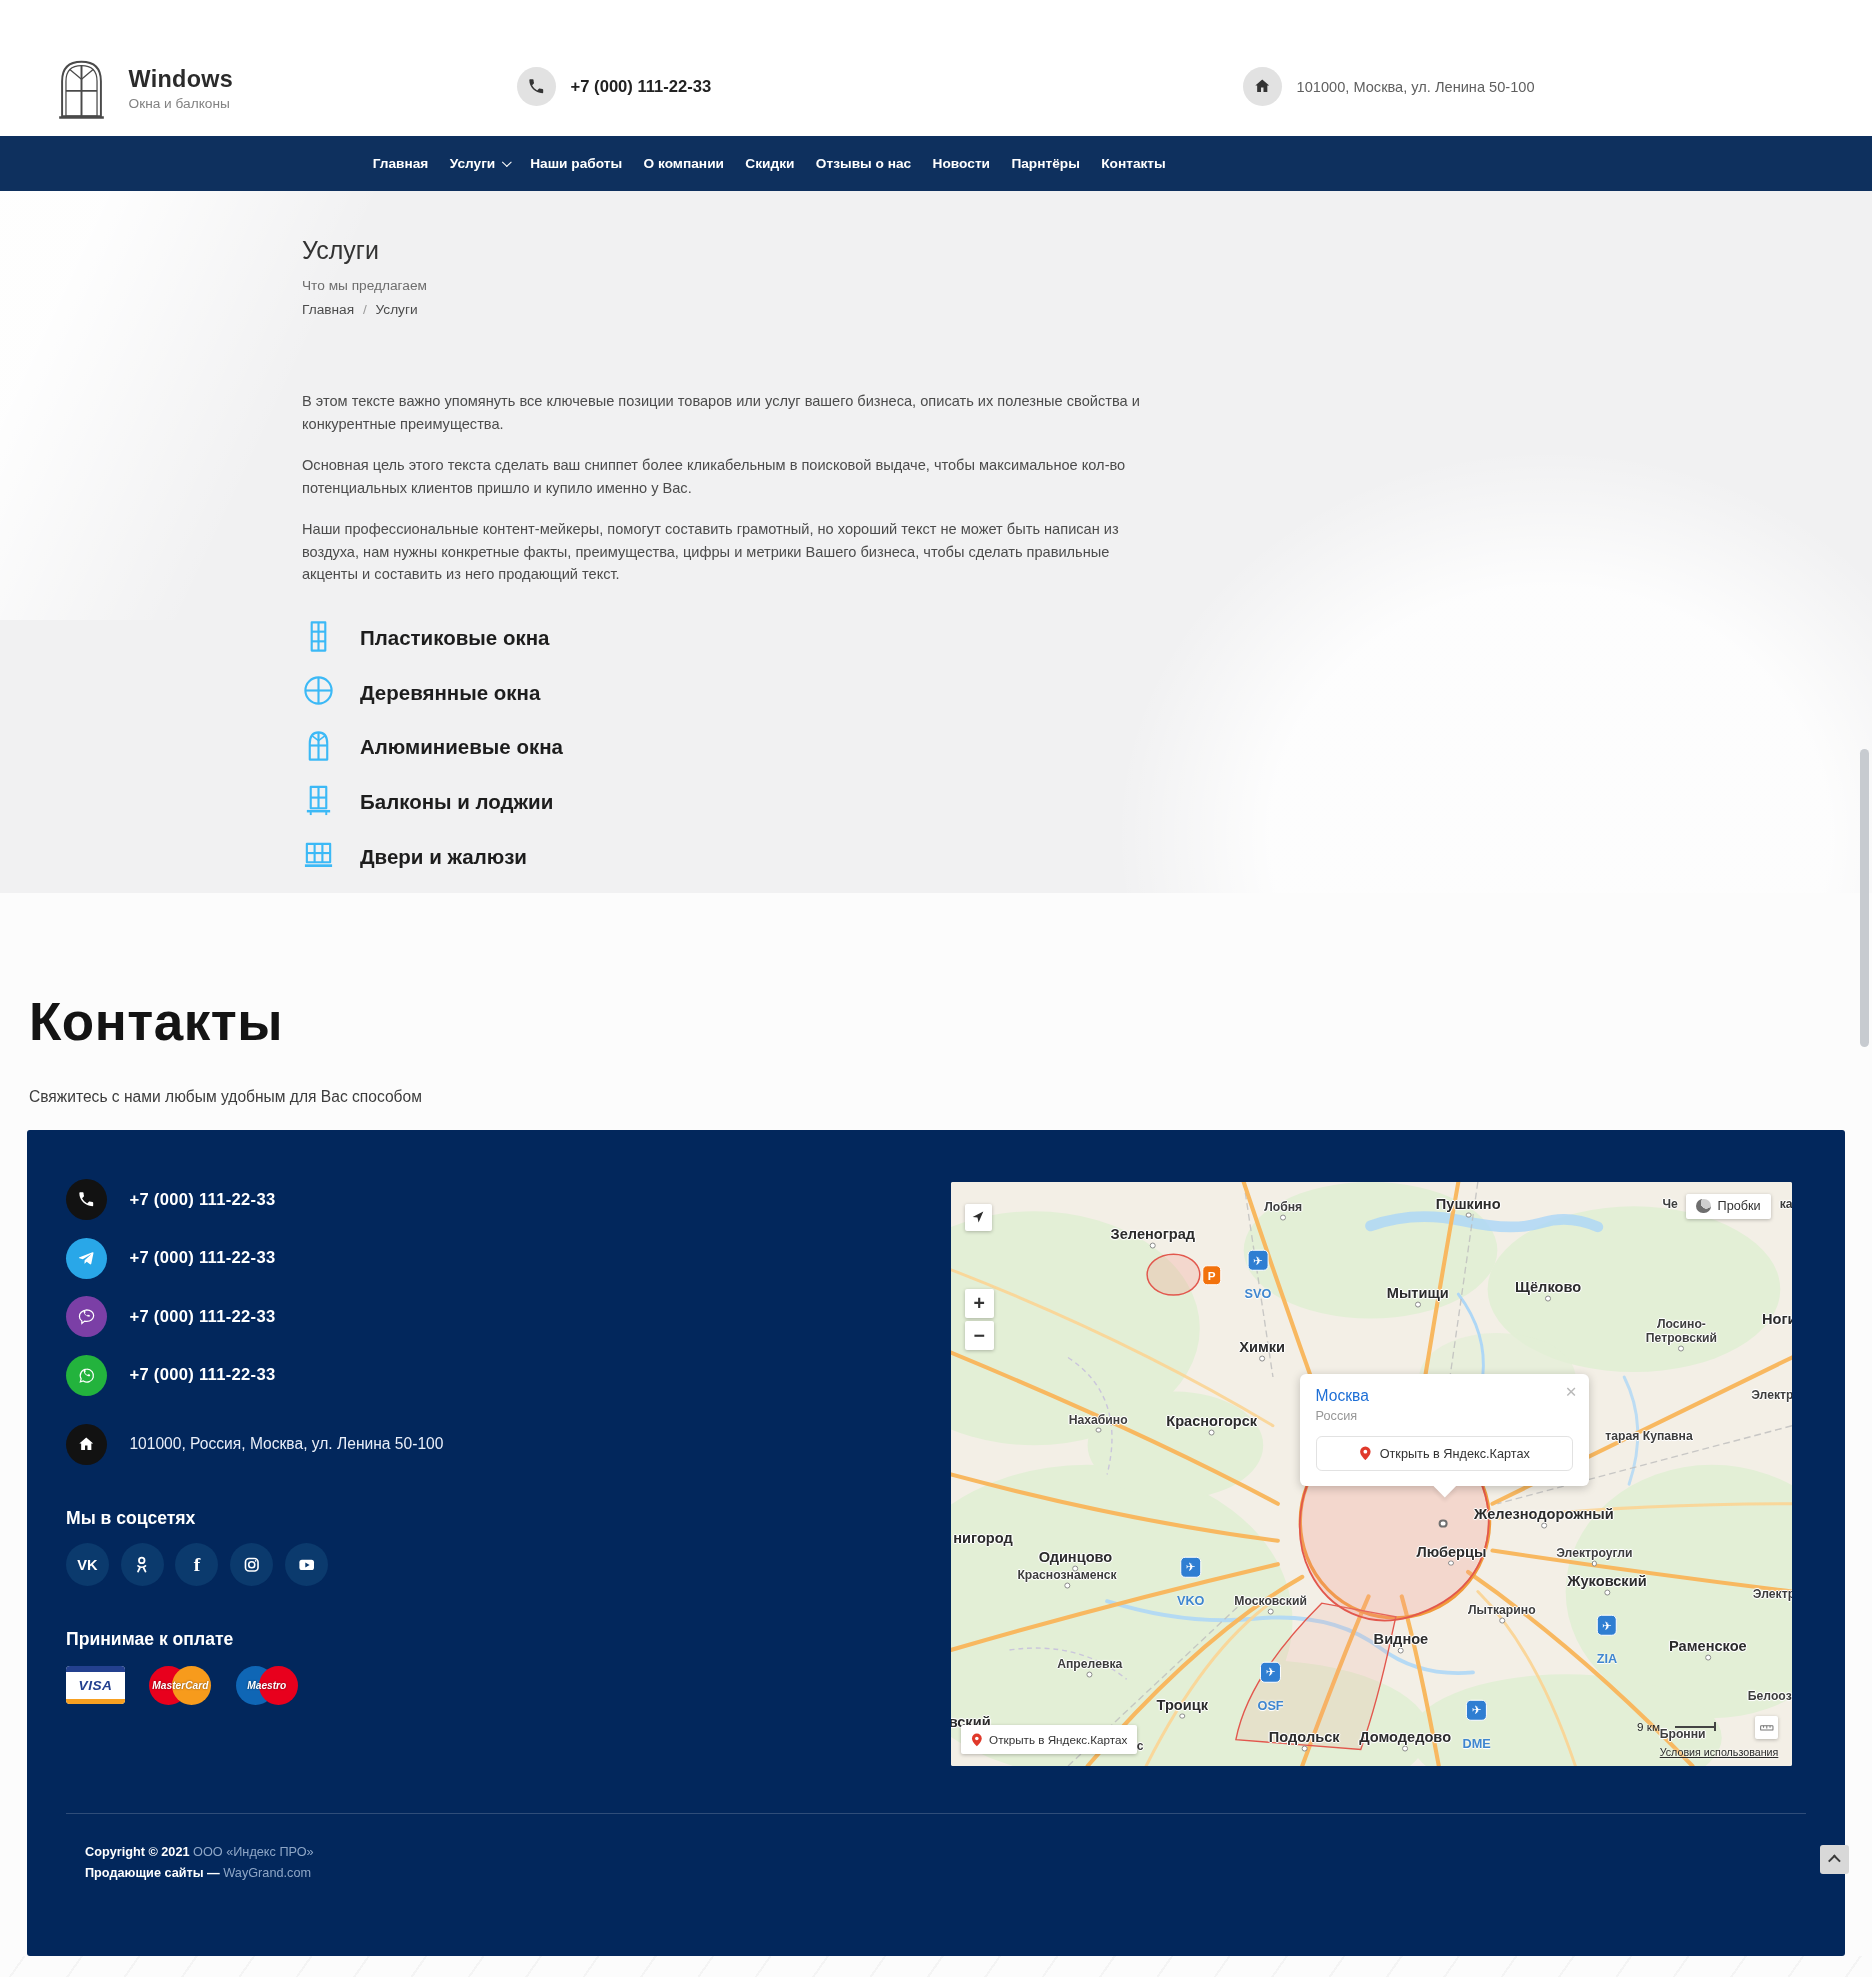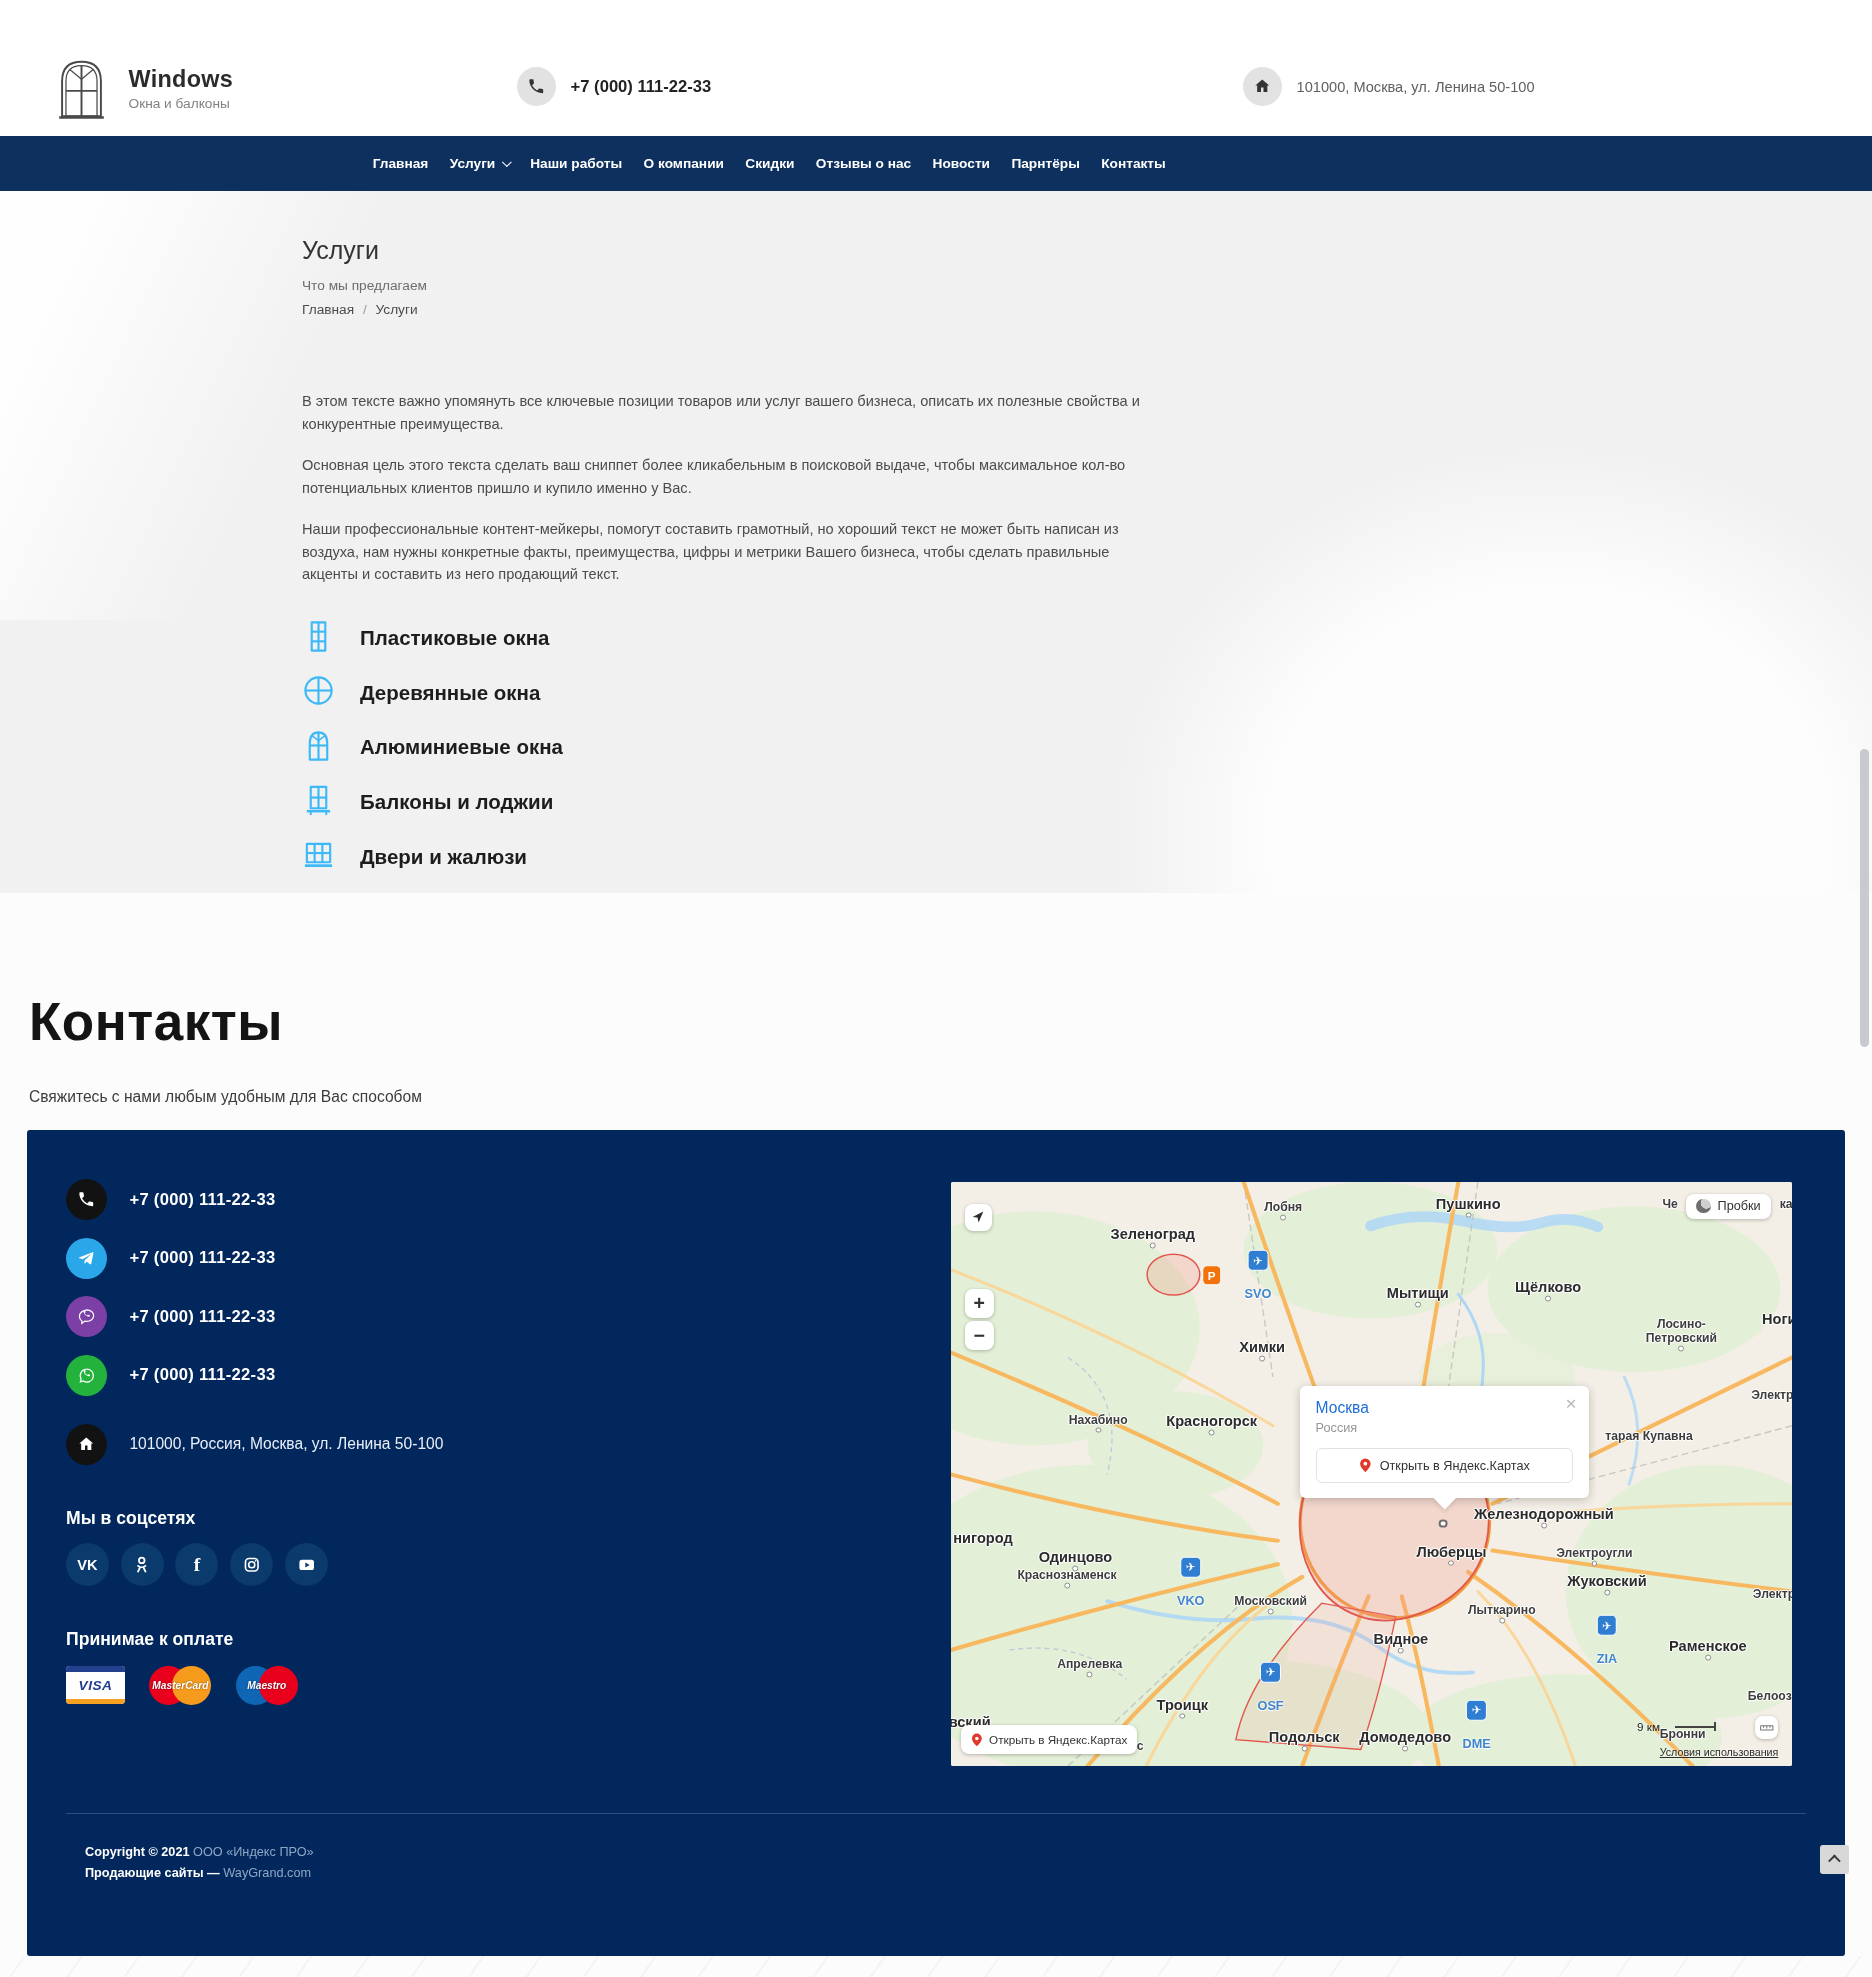--- a/index.html
+++ b/index.html
@@ -88,34 +88,34 @@
         text-shadow:0 1px 0 #fff, 0 -1px 0 #fff, 1px 0 0 #fff, -1px 0 0 #fff, 0 0 2.9px #fff; z-index:3; }
   .ml.lg { font-size:14.6px; font-weight:700; color:#2c2c2c; }
   .ml.md { font-size:12.2px; font-weight:600; color:#3d3d3d; }
   .ml::after { content:''; display:block; width:3.9px; height:3.9px; border:1px solid #8b8b8b; border-radius:50%; background:#fff; margin:1px auto 0; }
   .ml.nodot::after { display:none; }
   .ml.wrap { white-space:normal; width:86px; line-height:1.15;margin-left:24px; }
   .ap { position:absolute; transform:translate(-50%,-50%); text-align:center; z-index:3; }
   .ap-badge { display:flex; width:20.5px; height:20.5px; margin:0 auto; background:#2f7ed2; border:1.5px solid #fff; border-radius:4.9px; color:#fff; font-size:11.7px; align-items:center; justify-content:center; }
   .ap-code { display:block; font-size:12.7px; font-weight:700; color:#3f86cf; margin-top:16px; text-shadow:0 0 2.9px #fff, 0 1px 0 #fff; }
   .pbadge { position:absolute; transform:translate(-50%,-50%); width:19.5px; height:19.5px; background:#f2720c; border:1.5px solid #fff; border-radius:4.9px; color:#fff; font-size:11.7px; font-weight:700; display:flex; align-items:center; justify-content:center; z-index:3; }
-  .mbtn { position:absolute; background:#fff; border-radius:8px; box-shadow:0 1px 3.9px rgba(0,0,0,.25); display:flex; align-items:center; justify-content:center; cursor:pointer; z-index:4; }
+  .mbtn { position:absolute; background:#fff; border-radius:2px; box-shadow:0 1px 3.9px rgba(0,0,0,.25); display:flex; align-items:center; justify-content:center; cursor:pointer; z-index:4; }
   .geo { left:13.7px; top:21.5px; width:27px; height:27px; }
   .zoomin { left:13.7px; top:107px; width:29px; height:29px; font-size:19.5px; font-weight:700; color:#333; }
   .zoomout { left:13.7px; top:139px; width:29px; height:29px; font-size:19.5px; font-weight:700; color:#333; }
   .traffic { right:21.5px; top:11.7px; height:25px; padding:0 9.8px; gap:6.8px; font-size:12.7px; color:#333; }
   .tlight { width:14.6px; height:14.6px; border-radius:50%; background:radial-gradient(circle at 68% 30%, #cfcfcf 0 38%, #6e6e6e 40%); }
   .openmap { left:9.8px; bottom:11.7px; height:29px; padding:0 9.8px; gap:6.8px; font-size:11.7px; color:#333; }
   .scale { position:absolute; right:76px; bottom:33px; display:flex; align-items:center; gap:15px; font-size:11.7px; color:#222; z-index:4; text-shadow:0 0 2.9px #fff; }
   .scale .bar { width:41px; height:2px; background:#444; position:relative; }
   .scale .bar::after { content:''; position:absolute; right:0; top:-3.9px; width:2px; height:9.8px; background:#444; }
   .ruler { right:13.7px; bottom:27px; width:23.4px; height:23.4px; }
   .terms { position:absolute; right:13.7px; bottom:7.8px; font-size:10.7px; color:#2b2b2b; text-decoration:underline; z-index:4; text-shadow:0 0 2.9px #fff; cursor:pointer; }
 
-  .popup { position:absolute; left:349px; top:192px; width:289px; background:#fff; border-radius:5.9px; box-shadow:0 2px 9.8px rgba(0,0,0,.22); padding:12.7px 15.6px 14.6px; z-index:6;margin-top:12px; }
+  .popup { position:absolute; left:349px; top:192px; width:289px; background:#fff; border-radius:5.9px; box-shadow:0 2px 9.8px rgba(0,0,0,.22); padding:12.7px 15.6px 14.6px; z-index:6; }
   .popup::after { content:''; position:absolute; left:137px; bottom:-7.8px; width:15.6px; height:15.6px; background:#fff; transform:rotate(45deg); box-shadow:2.9px 2.9px 3.9px rgba(0,0,0,.07); }
   .p-city { font-size:15.6px; font-weight:500; color:#1e6fd6; cursor:pointer; }
   .p-close { position:absolute; right:11.7px; top:8.8px; font-size:14.6px; color:#b9b9b9; cursor:pointer; }
   .p-country { font-size:12.7px; color:#979797; margin-top:3.9px; }
   .p-btn { margin-top:13.7px; border:1px solid #e2e2e2; border-radius:5.9px; height:35px; display:flex; align-items:center; justify-content:center; gap:7.8px; font-size:12.7px; color:#333; cursor:pointer; background:#fff; }
   .pin-marker { position:absolute; left:58.5%; top:58.5%; width:8.8px; height:8.8px; border:2px solid #6f6f6f; background:#fff; border-radius:50%; z-index:5; transform:translate(-50%,-50%); }
 
   
   .scrolltop { position:absolute; left:1820px; top:1845px; width:29px; height:29px; background:#d8d8d8; border-radius:2.9px; display:flex; align-items:center; justify-content:center; cursor:pointer; z-index:20; }
   .scrolltop i { width:8.8px; height:8.8px; border-left:2.3px solid #3a3a3a; border-top:2.3px solid #3a3a3a; transform:rotate(45deg) translate(1px,1px); }

